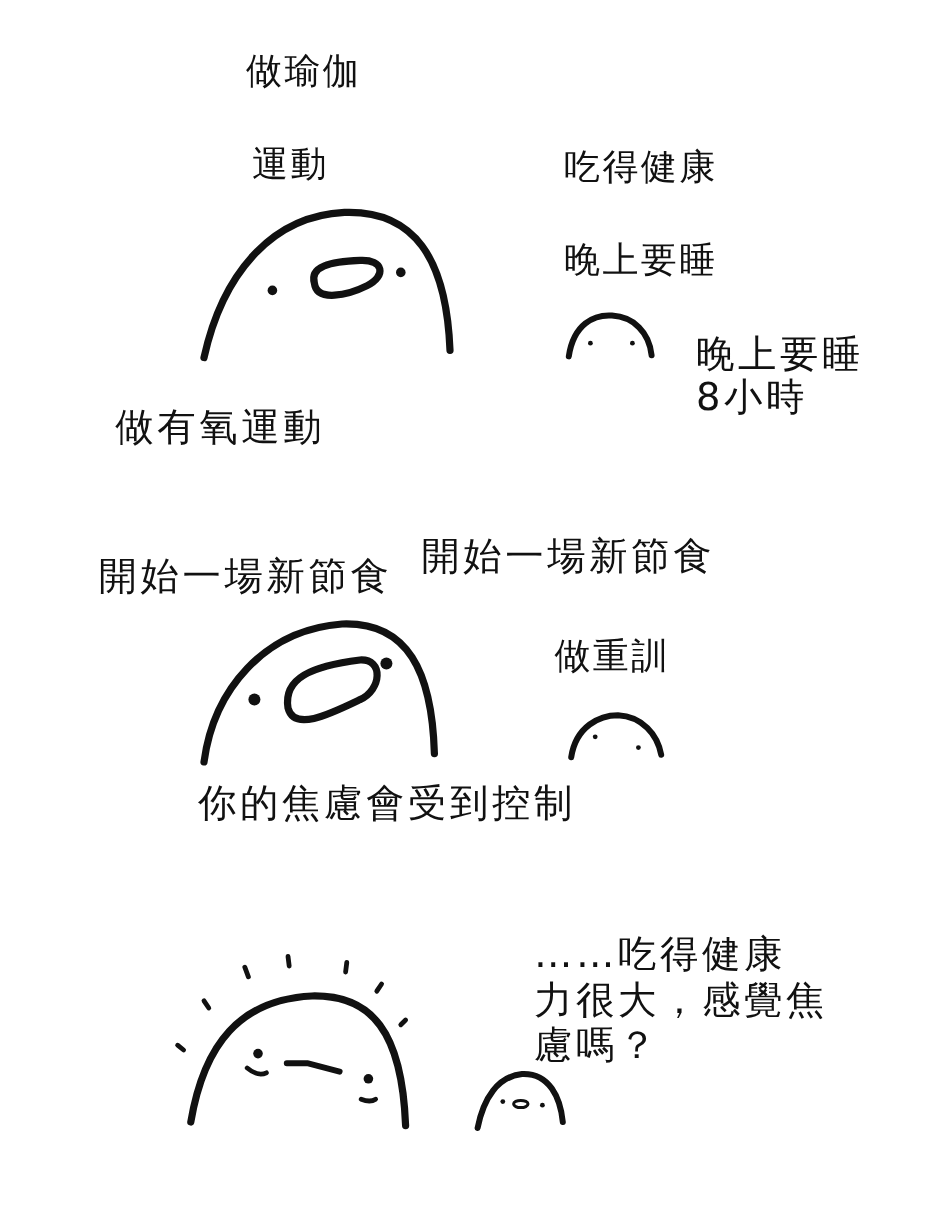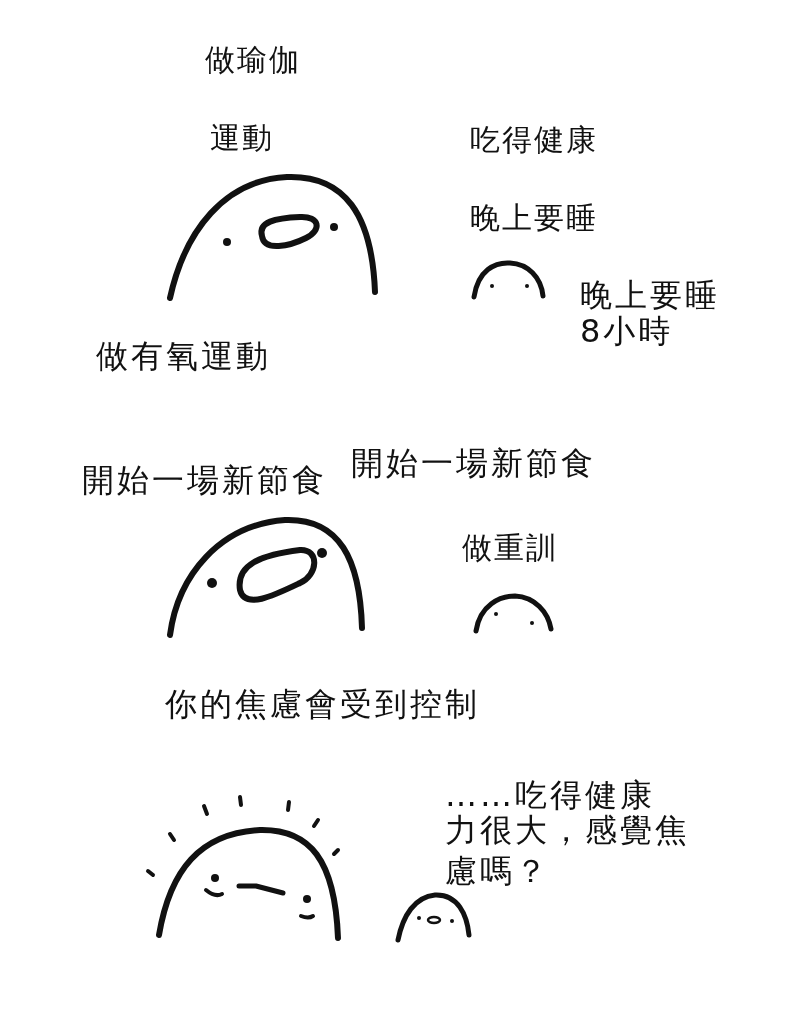--- a/index.html
+++ b/index.html
@@ -18,24 +18,24 @@
 <div class="txt" style="left:210px; top:123px;">運動</div>
 <div class="txt" style="left:470px; top:125px;">吃得健康</div>
 <div class="txt" style="left:470px; top:203px;">晚上要睡</div>
 <div class="txt sm" style="left:580px; top:278px;">晚上要睡</div>
 <div class="txt sm" style="left:580px; top:314px;">8小時</div>
 
 <div class="txt md" style="left:96px; top:340px;">做有氧運動</div>
 <div class="txt md" style="left:351px; top:404px;margin-top:43px;">開始一場新節食</div>
 <div class="txt md" style="left:82px; top:464px;">開始一場新節食</div>
 <div class="txt" style="left:462px; top:533px;">做重訓</div>
-<div class="txt md" style="left:165px; top:688px;">你的焦慮會受到控制</div>
+<div class="txt md" style="left:165px; top:653px;">你的焦慮會受到控制</div>
 
 <div class="txt sm" style="left:445px; top:778px;">……吃得健康</div>
-<div class="txt sm" style="left:445px; top:816px;font-family:Liberation Mono, monospace;">力很大，感覺焦</div>
+<div class="txt sm" style="left:445px; top:816px;">力很大，感覺焦</div>
 <div class="txt sm" style="left:445px; top:854px;">慮嗎？</div>
 
 <svg class="art" width="792" height="1011" viewBox="0 0 792 1011">
 
   <g>
     <path class="stroke" stroke-width="6" d="M170 298 C185 230 225 180 287 177 C345 175 372 215 375 292"></path>
     <circle cx="227" cy="242" r="4" fill="#111"></circle>
     <circle cx="334" cy="227" r="4" fill="#111"></circle>
     <path class="stroke" stroke-width="6" d="M262 236 C258 222 275 218 300 217 C320 216 322 230 306 238 C290 246 264 252 262 236 Z"></path>
   </g>

